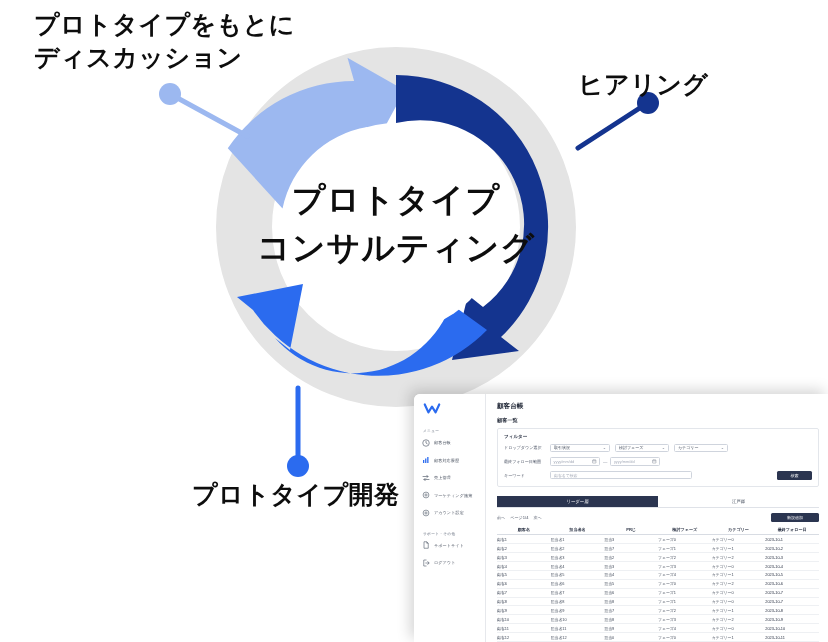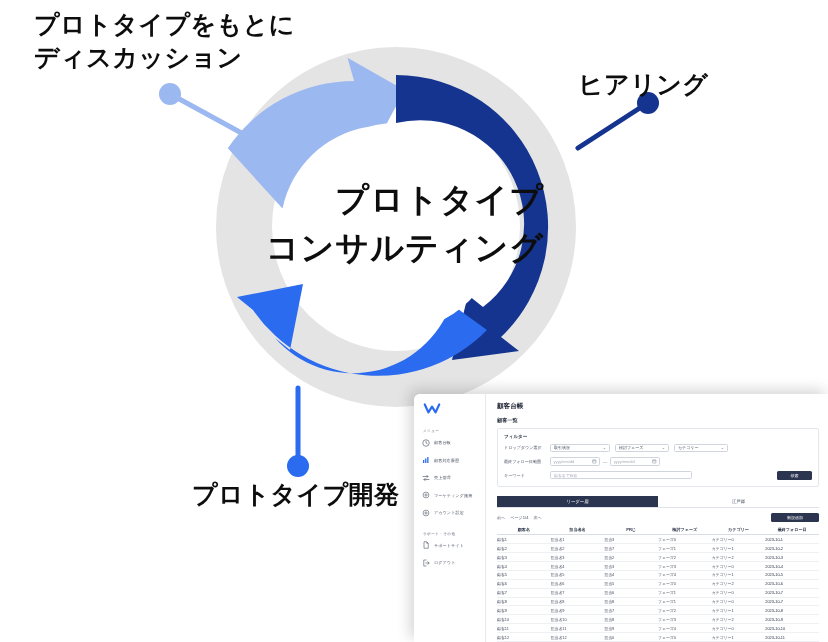--- a/index.html
+++ b/index.html
@@ -45,21 +45,21 @@
   #label-development {
     left: 192px; top: 478px;
     font-size: 25px;
   }
 
   
   #center-text {
     position: absolute;
     left: 248px; top: 176px;
     width: 296px;
-    text-align: right;
+    text-align: center;
     color: #0d0d0d;
     font-weight: 700;
     font-size: 33px;
     line-height: 1.45;
     letter-spacing: 1px;
     white-space: pre-line;
   }
 
   
   #app-window {

